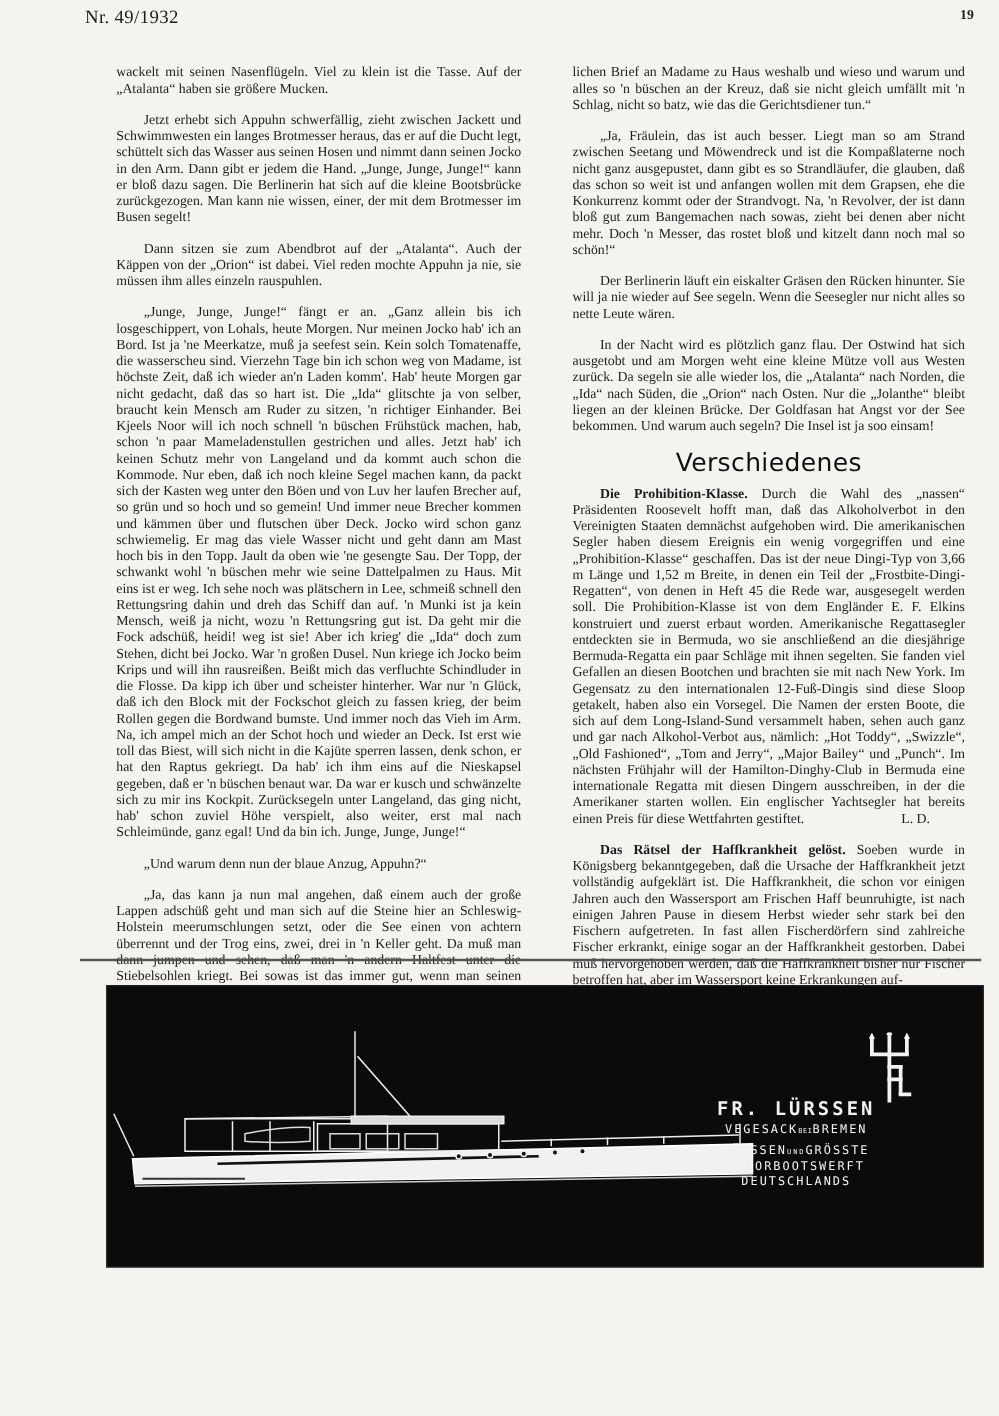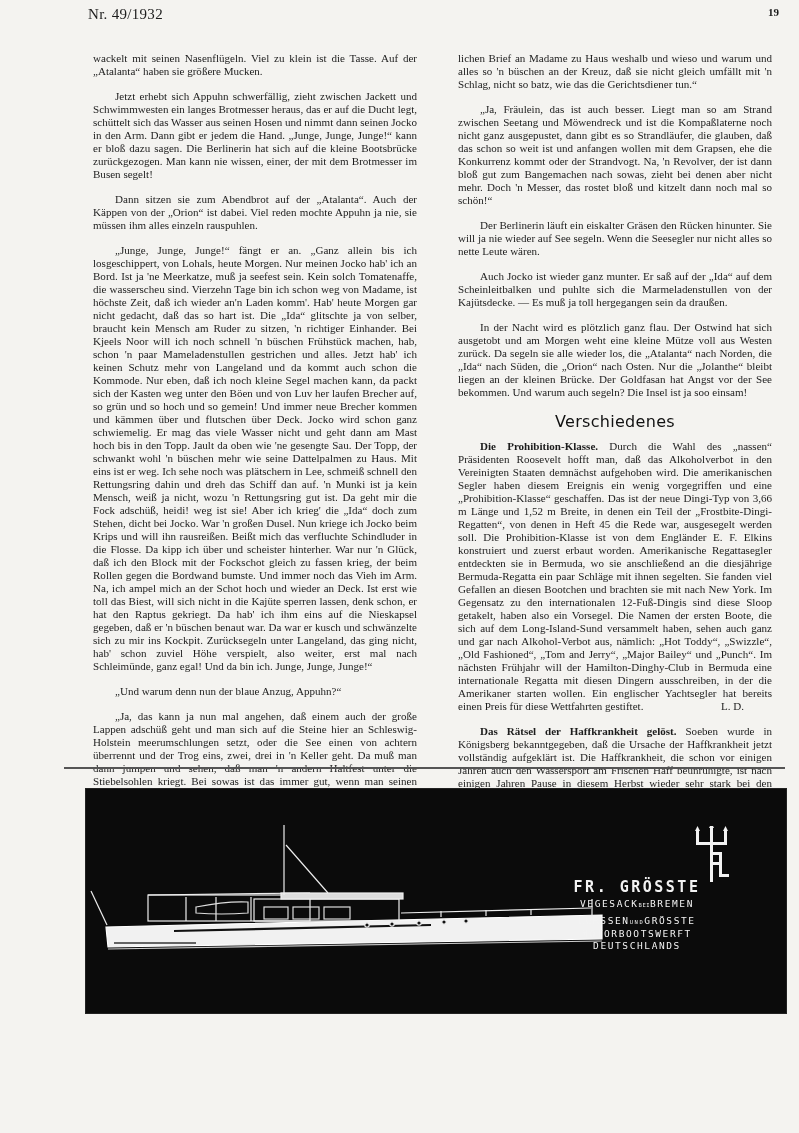--- a/index.html
+++ b/index.html
@@ -3,31 +3,31 @@
 <meta charset="utf-8">
 <style>
   html, body { margin:0; padding:0; }
   body {
     width:799px; height:1133px; overflow:hidden;
     background:#f4f3f0;
     font-family:"Liberation Serif", "DejaVu Serif", serif;
     color:#1c1c1c;
     position:relative;
   }
-  .hdr-left { position:absolute; left:68px; top:6px; font-size:15px; letter-spacing:0.3px;margin-left:20px; }
+  .hdr-left { position:absolute; left:68px; top:6px; font-size:15px; letter-spacing:0.3px; }
   .hdr-right { position:absolute; right:20px; top:6px; font-size:11px; font-weight:bold; }
   .col { position:absolute; top:40px; font-size:11.05px; line-height:13.0px; text-align:justify; }
   .col-left { left:81px; width:348px; }
   .col-right { left:446px; width:338px; }
   .col p { margin:12px; text-indent:22px; }
   .col p.noindent { text-indent:0; }
   .col p.gap { margin-top:9px; }
   .section-title {
     font-family:"DejaVu Sans", sans-serif;
-    font-size:16px; text-align:center; margin:16px 0 6px 0; letter-spacing:0.3px;
+    font-size:20px; text-align:center; margin:16px 0 6px 0; letter-spacing:0.3px;
     color:#111;
   }
   .bold { font-weight:bold; }
   .sig { float:right; margin-right:28px; }
   .rule { position:absolute; left:64px; width:721px; top:767px; height:2px; background:#555; }
   .ad {
     position:absolute; left:85px; top:788px; width:700px; height:224px;
     background:#0b0b0b; border:1px solid #222;
   }
   .ad svg { position:absolute; left:0; top:0; }
@@ -57,21 +57,20 @@
   <p>Dann sitzen sie zum Abendbrot auf der „Atalanta“. Auch der Käppen von der „Orion“ ist dabei. Viel reden mochte Appuhn ja nie, sie müssen ihm alles einzeln rauspuhlen.</p>
   <p>„Junge, Junge, Junge!“ fängt er an. „Ganz allein bis ich losgeschippert, von Lohals, heute Morgen. Nur meinen Jocko hab' ich an Bord. Ist ja 'ne Meerkatze, muß ja seefest sein. Kein solch Tomatenaffe, die wasserscheu sind. Vierzehn Tage bin ich schon weg von Madame, ist höchste Zeit, daß ich wieder an'n Laden komm'. Hab' heute Morgen gar nicht gedacht, daß das so hart ist. Die „Ida“ glitschte ja von selber, braucht kein Mensch am Ruder zu sitzen, 'n richtiger Einhander. Bei Kjeels Noor will ich noch schnell 'n büschen Frühstück machen, hab, schon 'n paar Mameladenstullen gestrichen und alles. Jetzt hab' ich keinen Schutz mehr von Langeland und da kommt auch schon die Kommode. Nur eben, daß ich noch kleine Segel machen kann, da packt sich der Kasten weg unter den Böen und von Luv her laufen Brecher auf, so grün und so hoch und so gemein! Und immer neue Brecher kommen und kämmen über und flutschen über Deck. Jocko wird schon ganz schwiemelig. Er mag das viele Wasser nicht und geht dann am Mast hoch bis in den Topp. Jault da oben wie 'ne gesengte Sau. Der Topp, der schwankt wohl 'n büschen mehr wie seine Dattelpalmen zu Haus. Mit eins ist er weg. Ich sehe noch was plätschern in Lee, schmeiß schnell den Rettungsring dahin und dreh das Schiff dan auf. 'n Munki ist ja kein Mensch, weiß ja nicht, wozu 'n Rettungsring gut ist. Da geht mir die Fock adschüß, heidi! weg ist sie! Aber ich krieg' die „Ida“ doch zum Stehen, dicht bei Jocko. War 'n großen Dusel. Nun kriege ich Jocko beim Krips und will ihn rausreißen. Beißt mich das verfluchte Schindluder in die Flosse. Da kipp ich über und scheister hinterher. War nur 'n Glück, daß ich den Block mit der Fockschot gleich zu fassen krieg, der beim Rollen gegen die Bordwand bumste. Und immer noch das Vieh im Arm. Na, ich ampel mich an der Schot hoch und wieder an Deck. Ist erst wie toll das Biest, will sich nicht in die Kajüte sperren lassen, denk schon, er hat den Raptus gekriegt. Da hab' ich ihm eins auf die Nieskapsel gegeben, daß er 'n büschen benaut war. Da war er kusch und schwänzelte sich zu mir ins Kockpit. Zurücksegeln unter Langeland, das ging nicht, hab' schon zuviel Höhe verspielt, also weiter, erst mal nach Schleimünde, ganz egal! Und da bin ich. Junge, Junge, Junge!“</p>
   <p>„Und warum denn nun der blaue Anzug, Appuhn?“</p>
   <p>„Ja, das kann ja nun mal angehen, daß einem auch der große Lappen adschüß geht und man sich auf die Steine hier an Schleswig-Holstein meerumschlungen setzt, oder die See einen von achtern überrennt und der Trog eins, zwei, drei in 'n Keller geht. Da muß man dann jumpen und sehen, daß man 'n andern Haltfest unter die Stiebelsohlen kriegt. Bei sowas ist das immer gut, wenn man seinen neuen Cheviot an hat. Da sehen einen die Leute nicht gleich für solchen hergelaufenen Butje an. Und wenn das andersrum kommt, dann haben die Strandräuber doch gleich was zum Grapsen und wenn sie das haben, dann sorgen sie auch dafür, daß man eingekuhlt wird auf christliche Weise. Hat man auch noch 'n büschen Pinke-Pinke in der Tasche, nun, dann schreiben sie auch wohl noch 'nen höf-</p>
 </div>
 
 <div class="col col-right">
   <p class="noindent">lichen Brief an Madame zu Haus weshalb und wieso und warum und alles so 'n büschen an der Kreuz, daß sie nicht gleich umfällt mit 'n Schlag, nicht so batz, wie das die Gerichtsdiener tun.“</p>
   <p>„Ja, Fräulein, das ist auch besser. Liegt man so am Strand zwischen Seetang und Möwendreck und ist die Kompaßlaterne noch nicht ganz ausgepustet, dann gibt es so Strandläufer, die glauben, daß das schon so weit ist und anfangen wollen mit dem Grapsen, ehe die Konkurrenz kommt oder der Strandvogt. Na, 'n Revolver, der ist dann bloß gut zum Bangemachen nach sowas, zieht bei denen aber nicht mehr. Doch 'n Messer, das rostet bloß und kitzelt dann noch mal so schön!“</p>
   <p>Der Berlinerin läuft ein eiskalter Gräsen den Rücken hinunter. Sie will ja nie wieder auf See segeln. Wenn die Seesegler nur nicht alles so nette Leute wären.</p>
-  <p>Auch Jocko ist wieder ganz munter. Er saß auf der „Ida“ auf dem Scheinleitbalken und puhlte sich die Marmeladenstullen von der Kajütsdecke. — Es muß ja toll hergegangen sein da draußen.</p>
   <p>In der Nacht wird es plötzlich ganz flau. Der Ostwind hat sich ausgetobt und am Morgen weht eine kleine Mütze voll aus Westen zurück. Da segeln sie alle wieder los, die „Atalanta“ nach Norden, die „Ida“ nach Süden, die „Orion“ nach Osten. Nur die „Jolanthe“ bleibt liegen an der kleinen Brücke. Der Goldfasan hat Angst vor der See bekommen. Und warum auch segeln? Die Insel ist ja soo einsam!</p>
 
   <div class="section-title">Verschiedenes</div>
 
   <p>
     <span class="bold">Die Prohibition-Klasse.</span>
     <span>Durch die Wahl des „nassen“ Präsidenten Roosevelt hofft man, daß das Alkoholverbot in den Vereinigten Staaten demnächst aufgehoben wird. Die amerikanischen Segler haben diesem Ereignis ein wenig vorgegriffen und eine „Prohibition-Klasse“ geschaffen. Das ist der neue Dingi-Typ von 3,66 m Länge und 1,52 m Breite, in denen ein Teil der „Frostbite-Dingi-Regatten“, von denen in Heft 45 die Rede war, ausgesegelt werden soll. Die Prohibition-Klasse ist von dem Engländer E. F. Elkins konstruiert und zuerst erbaut worden. Amerikanische Regattasegler entdeckten sie in Bermuda, wo sie anschließend an die diesjährige Bermuda-Regatta ein paar Schläge mit ihnen segelten. Sie fanden viel Gefallen an diesen Bootchen und brachten sie mit nach New York. Im Gegensatz zu den internationalen 12-Fuß-Dingis sind diese Sloop getakelt, haben also ein Vorsegel. Die Namen der ersten Boote, die sich auf dem Long-Island-Sund versammelt haben, sehen auch ganz und gar nach Alkohol-Verbot aus, nämlich: „Hot Toddy“, „Swizzle“, „Old Fashioned“, „Tom and Jerry“, „Major Bailey“ und „Punch“. Im nächsten Frühjahr will der Hamilton-Dinghy-Club in Bermuda eine internationale Regatta mit diesen Dingern ausschreiben, in der die Amerikaner starten wollen. Ein englischer Yachtsegler hat bereits einen Preis für diese Wettfahrten gestiftet.</span>
     <span class="sig">L. D.</span>
   </p>
   <p class="gap">
@@ -137,21 +136,21 @@
     <rect x="18" y="18" width="3" height="38"></rect>
     <rect x="18" y="26" width="12" height="3"></rect>
     <rect x="27" y="26" width="3" height="12"></rect>
     <rect x="18" y="36" width="12" height="3"></rect>
     <rect x="27" y="38" width="3" height="12"></rect>
     <rect x="27" y="48" width="10" height="3"></rect>
   </g>
 </svg>
 
 <div class="ad-text">
-  <div class="ad-name">FR. GRÖSSTE</div>
+  <div class="ad-name">FR. LÜRSSEN</div>
   <div class="ad-loc">
     <span>VEGESACK</span><span class="small">BEI</span><span>BREMEN</span>
   </div>
   <div class="ad-tag">
     <div><span>LÜRSSEN</span><span class="small" style="font-size:5.5px">UND</span><span>GRÖSSTE</span></div>
     <div>MOTORBOOTSWERFT</div>
     <div>DEUTSCHLANDS</div>
   </div>
 </div>
 

